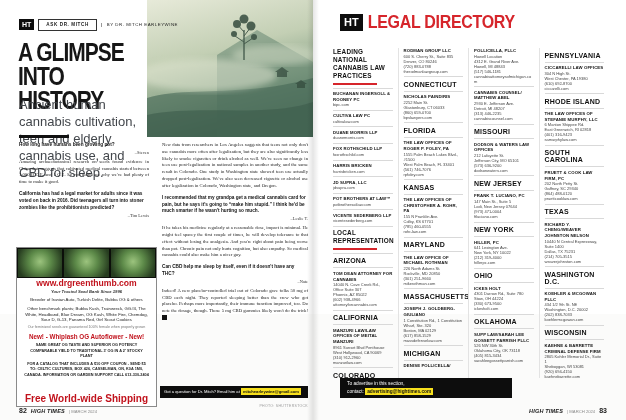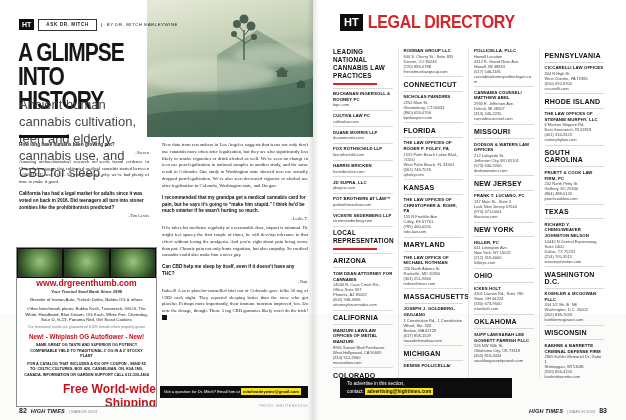--- a/index.html
+++ b/index.html
@@ -28,21 +28,21 @@
   .endmark{display:inline-block;width:4.5px;height:4.5px;background:#111;vertical-align:baseline;}
   .adbox{position:absolute;left:16px;top:247px;width:141px;height:160px;border:1px solid #8a8a8a;background:#fff;text-align:center;overflow:hidden;}
   .adstrip{width:100%;height:30px;background:#0c0f0a;display:flex;gap:2px;padding:1px;}
   .bud{flex:1;background:radial-gradient(circle at 50% 45%,#9cc47e 0%,#5d8a49 40%,#273d20 85%);}
   .adurl{color:#c1121c;font-weight:bold;font-size:8.6px;}
   .adtag{font-size:4.2px;font-style:italic;font-weight:bold;color:#333;margin-top:1px;}
   .adsmall{font-size:4.3px;color:#222;line-height:1.35;margin-top:3px;padding:0 5px;}
   .adtiny{font-size:3.7px;color:#777;margin-top:2px;padding:0 6px;}
   .adnew{color:#c1121c;font-weight:bold;font-size:6.3px;margin-top:4px;}
   .adcaps{font-size:3.8px;font-weight:bold;color:#222;line-height:1.4;margin-top:3px;padding:0 7px;}
-  .adship{color:#c1121c;font-weight:bold;font-size:12px;margin-top:4px;text-align:right;}
+  .adship{color:#c1121c;font-weight:bold;font-size:10px;margin-top:15px;}
   .emailbar{position:absolute;left:160px;top:386px;width:148px;height:12px;background:#0d0d0d;color:#fff;
     font-size:4.1px;line-height:12px;padding-left:4px;white-space:nowrap;}
   .hl{background:#f7e01d;color:#111;font-weight:bold;padding:1px 2px;}
   .credit{position:absolute;left:238px;top:404px;width:70px;text-align:right;font-size:3.5px;color:#9a9a9a;letter-spacing:.3px;}
   .folio{position:absolute;top:407px;display:flex;align-items:baseline;gap:4px;}
   .folioL{left:19px;} .folioR{left:198px;width:96px;justify-content:flex-end;}
   .folio .pg{font-weight:bold;font-size:7px;}
   .folio .mag{font-weight:bold;font-style:italic;font-size:5.5px;letter-spacing:.2px;}
   .folio .iss{font-size:4.2px;color:#8a8a8a;}
 

